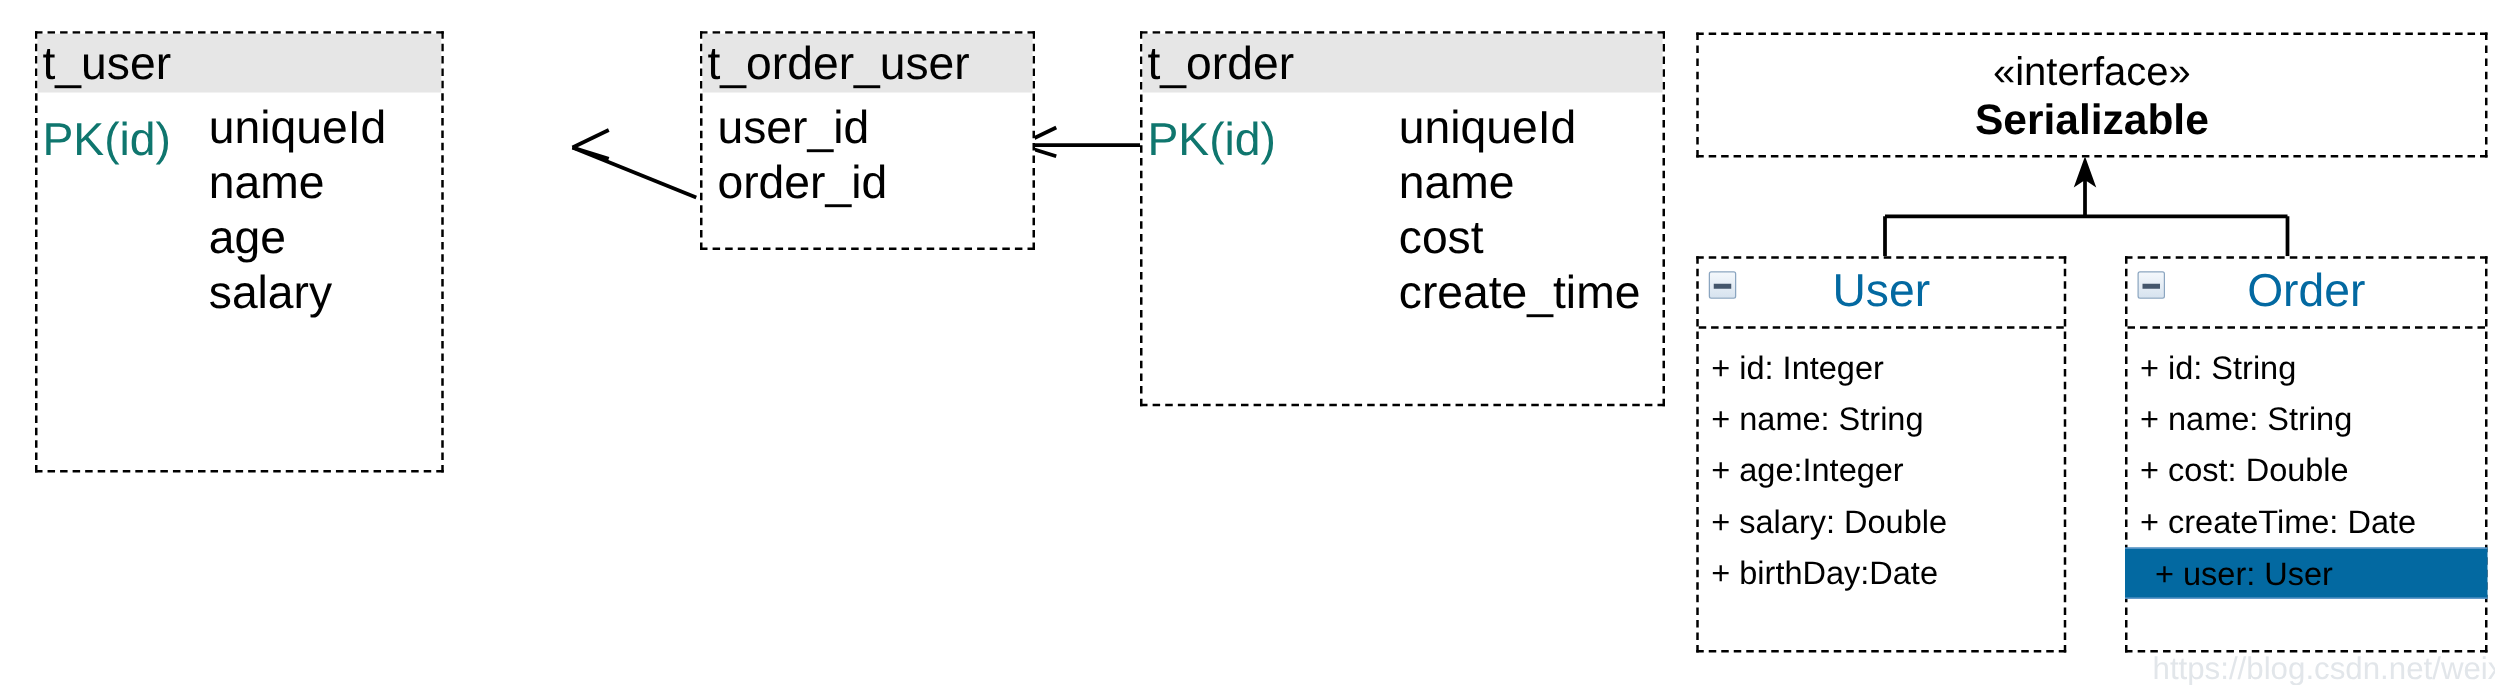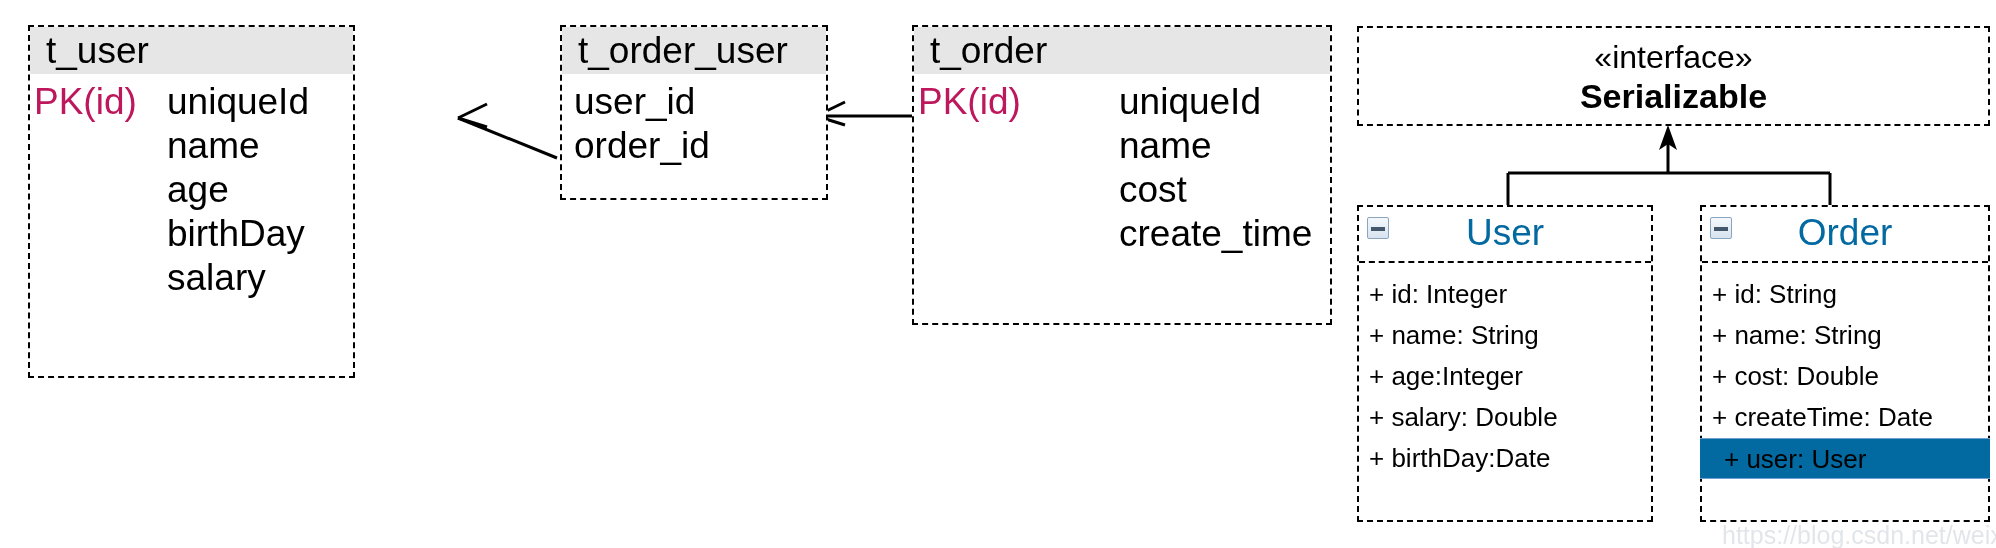--- a/index.html
+++ b/index.html
@@ -15,32 +15,33 @@
     position:absolute;
     border:2px dashed #000000;
     background:#ffffff;
     box-sizing:border-box;
   }
   .er-title{
     background:#e6e6e6;
     font-size:37px;
     line-height:47px;
     color:#000000;
-    padding-left:16px;
+    padding-left:4px;
     white-space:nowrap;
     box-sizing:border-box;
   }
   .er-body{position:relative;}
   .er-pk{
     position:absolute;
     left:4px;
     font-size:37px;
     line-height:44px;
-    color:#be185d;
-    white-space:nowrap;
+    color:#0f766e;
+    white-space:nowrap;
+    margin-top:10px;
   }
   .er-cols{
     position:absolute;
     font-size:37px;
     line-height:44px;
     color:#000000;
     white-space:nowrap;
   }
   .er-col{height:44px;}
 
@@ -154,21 +155,20 @@
   </svg>
 
   <div class="er-table" style="left:28px;top:25px;width:327px;height:353px;">
     <div class="er-title" style="height:47px;">t_user</div>
     <div class="er-body" style="height:302px;">
       <div class="er-pk" style="top:6px;">PK(id)</div>
       <div class="er-cols" style="left:137px;top:6px;">
         <div class="er-col">uniqueId</div>
         <div class="er-col">name</div>
         <div class="er-col">age</div>
-        <div class="er-col">birthDay</div>
         <div class="er-col">salary</div>
       </div>
     </div>
   </div>
 
   <div class="er-table" style="left:560px;top:25px;width:268px;height:175px;">
     <div class="er-title" style="height:47px;">t_order_user</div>
     <div class="er-body" style="height:124px;">
       <div class="er-cols" style="left:12px;top:6px;">
         <div class="er-col">user_id</div>

